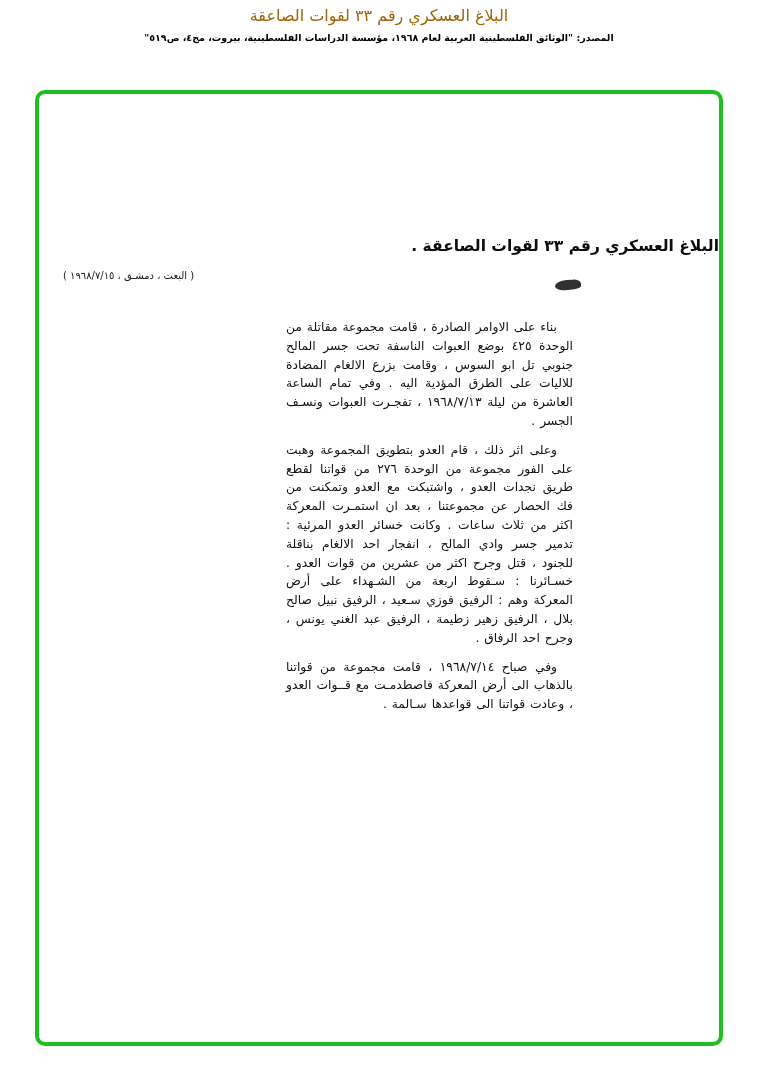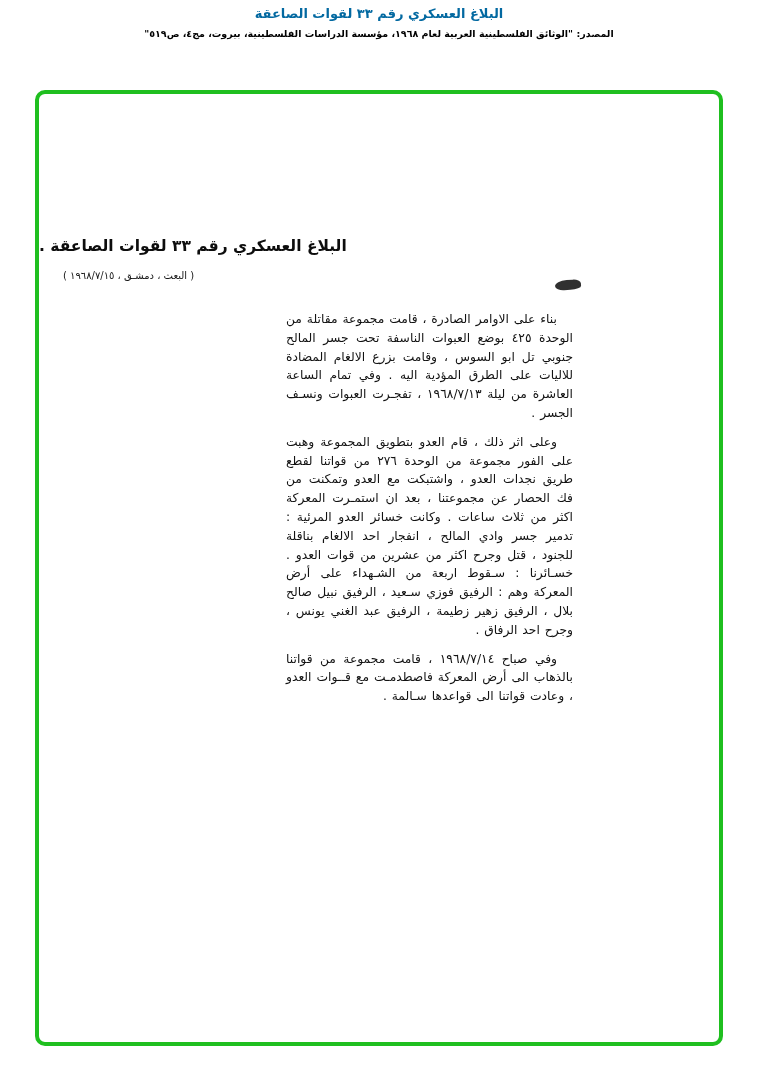--- a/index.html
+++ b/index.html
@@ -18,23 +18,23 @@
   }
   .top-header {
     position: absolute;
     top: 6px;
     left: 0;
     width: 100%;
     text-align: center;
     direction: rtl;
   }
   .top-title {
-    font-size: 13px;
-    font-weight: bold;
-    color: #0369a1;
+    font-size: 16px;
+    font-weight: normal;
+    color: #a16207;
     letter-spacing: 0.3px;
   }
   .top-source {
     margin-top: 7px;
     font-size: 9.5px;
     font-weight: bold;
     color: #000000;
   }
   .scan-frame {
     position: absolute;
@@ -53,21 +53,21 @@
     width: 100%;
     height: 100%;
     direction: rtl;
     color: #141414;
   }
   .doc-title {
     position: absolute;
     top: 143px;
     left: 0;
     width: 100%;
-    text-align: left;
+    text-align: right;
     font-size: 15.5px;
     font-weight: bold;
     color: #0d0d0d;
   }
   .doc-dateline {
     position: absolute;
     top: 176px;
     left: 24px;
     direction: rtl;
     font-size: 10px;
@@ -80,21 +80,21 @@
     right: 138px;
     width: 26px;
     height: 10px;
     background: #1a1a1a;
     border-radius: 60% 40% 55% 45% / 70% 55% 45% 60%;
     transform: rotate(-4deg);
     opacity: 0.9;
   }
   .doc-body {
     position: absolute;
-    top: 216px;
+    top: 224px;
     right: 146px;
     width: 287px;
     direction: rtl;
     text-align: justify;
     font-size: 12.3px;
     line-height: 18.8px;
     color: #121212;
   }
   .doc-body p {
     margin: 0 0 10px 0;

